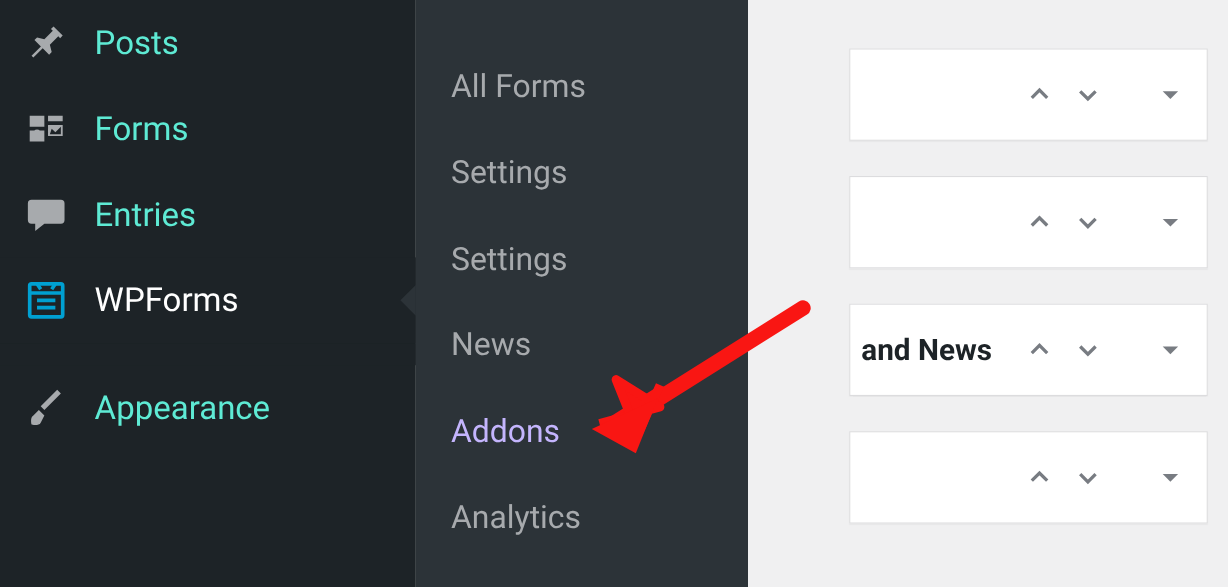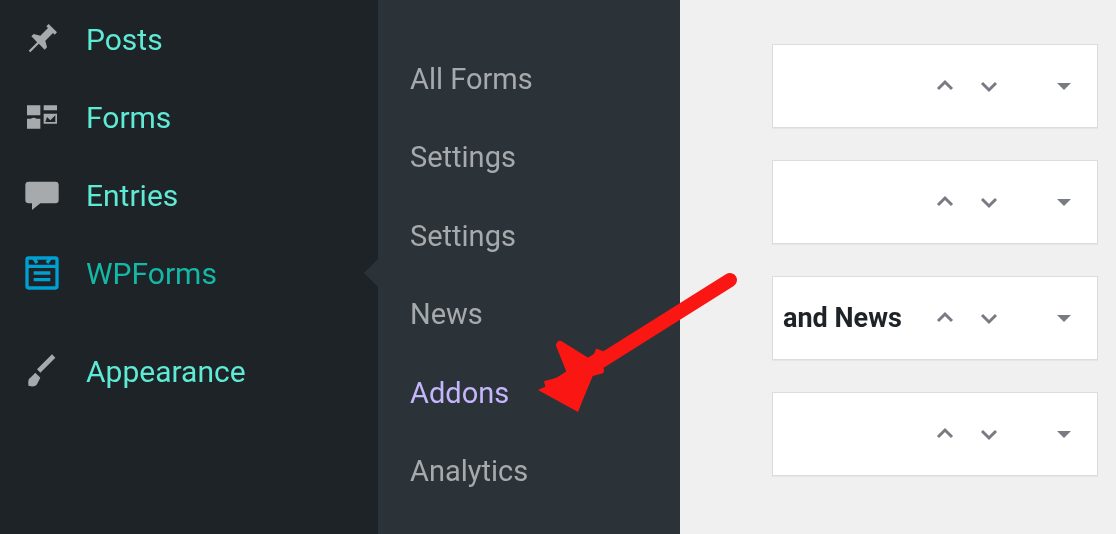--- a/index.html
+++ b/index.html
@@ -25,21 +25,21 @@
       align-items: center;
       padding: 0 12px 0 20px;
       height: 78px;
       color: #5eead4;
       cursor: pointer;
       font-size: 30px;
       position: relative;
     }
     .menu-item.active {
       background: #1d2327;
-      color: #14b8a6;
+      color: #ffffff;
     }
     .menu-item.active::after {
       content: "";
       position: absolute;
       right: 0;
       top: 50%;
       transform: translateY(-50%);
       width: 0;
       height: 0;
       border-top: 14px solid transparent;

